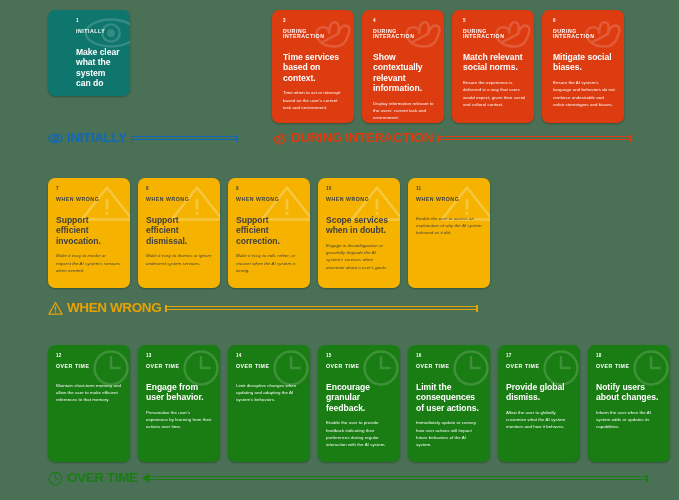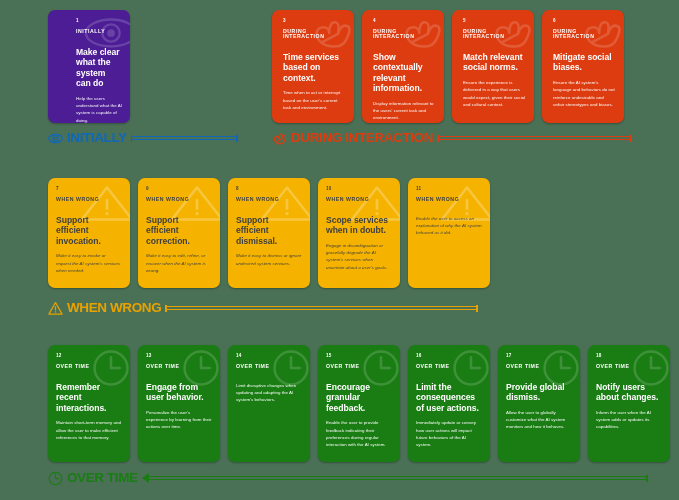--- a/index.html
+++ b/index.html
@@ -36,21 +36,21 @@
     position: relative;
     width: 82px;
     border-radius: 7px;
     overflow: hidden;
     box-sizing: border-box;
     padding: 9px 8px 8px 8px;
     color: #ffffff;
     box-shadow: 0 1px 2px rgba(0,0,0,0.28);
     flex: 0 0 auto;
   }
-  .card.blue   { background: #4c1d95; height: 113px; padding-left: 28px; }
+  .card.blue   { background: #0f766e; height: 86px; padding-left: 28px; }
   .card.red    { background: #dd3c10; height: 113px; padding-left: 11px; }
   .card.yellow { background: #f5b300; height: 110px; color: #404040; }
   .card.green  { background: #1a7d14; height: 117px; }
 
   .wm {
     position: absolute;
     right: -10px;
     top: 2px;
     width: 58px;
     height: 42px;
@@ -273,36 +273,36 @@
         <div class="card-title">Support efficient invocation.</div>
         <div class="card-body">Make it easy to invoke or request the AI system's services when needed.</div>
       </div>
 
       <div class="card yellow">
         <svg class="wm" viewBox="0 0 60 40">
           <path d="M30 5 L56 38 L4 38 Z" fill="none" stroke="#fff" stroke-width="2.6" stroke-linejoin="round"></path>
           <rect x="28.6" y="17" width="2.8" height="11" fill="#fff"></rect>
           <rect x="28.6" y="30.5" width="2.8" height="3" fill="#fff"></rect>
         </svg>
+        <div class="card-num">8</div>
+        <div class="card-stage">WHEN WRONG</div>
+        <div class="card-title">Support efficient dismissal.</div>
+        <div class="card-body">Make it easy to dismiss or ignore undesired system services.</div>
+      </div>
+
+      <div class="card yellow">
+        <svg class="wm" viewBox="0 0 60 40">
+          <path d="M30 5 L56 38 L4 38 Z" fill="none" stroke="#fff" stroke-width="2.6" stroke-linejoin="round"></path>
+          <rect x="28.6" y="17" width="2.8" height="11" fill="#fff"></rect>
+          <rect x="28.6" y="30.5" width="2.8" height="3" fill="#fff"></rect>
+        </svg>
         <div class="card-num">9</div>
         <div class="card-stage">WHEN WRONG</div>
         <div class="card-title">Support efficient correction.</div>
         <div class="card-body">Make it easy to edit, refine, or recover when the AI system is wrong.</div>
-      </div>
-
-      <div class="card yellow">
-        <svg class="wm" viewBox="0 0 60 40">
-          <path d="M30 5 L56 38 L4 38 Z" fill="none" stroke="#fff" stroke-width="2.6" stroke-linejoin="round"></path>
-          <rect x="28.6" y="17" width="2.8" height="11" fill="#fff"></rect>
-          <rect x="28.6" y="30.5" width="2.8" height="3" fill="#fff"></rect>
-        </svg>
-        <div class="card-num">8</div>
-        <div class="card-stage">WHEN WRONG</div>
-        <div class="card-title">Support efficient dismissal.</div>
-        <div class="card-body">Make it easy to dismiss or ignore undesired system services.</div>
       </div>
 
       <div class="card yellow">
         <svg class="wm" viewBox="0 0 60 40">
           <path d="M30 5 L56 38 L4 38 Z" fill="none" stroke="#fff" stroke-width="2.6" stroke-linejoin="round"></path>
           <rect x="28.6" y="17" width="2.8" height="11" fill="#fff"></rect>
           <rect x="28.6" y="30.5" width="2.8" height="3" fill="#fff"></rect>
         </svg>
         <div class="card-num">10</div>
         <div class="card-stage">WHEN WRONG</div>
@@ -342,21 +342,20 @@
   <div class="section" style="left:48px; top:345px;">
     <div class="cards-row">
 
       <div class="card green">
         <svg class="wm" viewBox="0 0 60 40">
           <circle cx="30" cy="20" r="17" fill="none" stroke="#fff" stroke-width="2.6"></circle>
           <path d="M30 9 L30 20 L39 20" fill="none" stroke="#fff" stroke-width="2.6" stroke-linecap="round" stroke-linejoin="round"></path>
         </svg>
         <div class="card-num">12</div>
         <div class="card-stage">OVER TIME</div>
-        <div class="card-title">Remember recent interactions.</div>
         <div class="card-body">Maintain short-term memory and allow the user to make efficient references to that memory.</div>
       </div>
 
       <div class="card green">
         <svg class="wm" viewBox="0 0 60 40">
           <circle cx="30" cy="20" r="17" fill="none" stroke="#fff" stroke-width="2.6"></circle>
           <path d="M30 9 L30 20 L39 20" fill="none" stroke="#fff" stroke-width="2.6" stroke-linecap="round" stroke-linejoin="round"></path>
         </svg>
         <div class="card-num">13</div>
         <div class="card-stage">OVER TIME</div>

